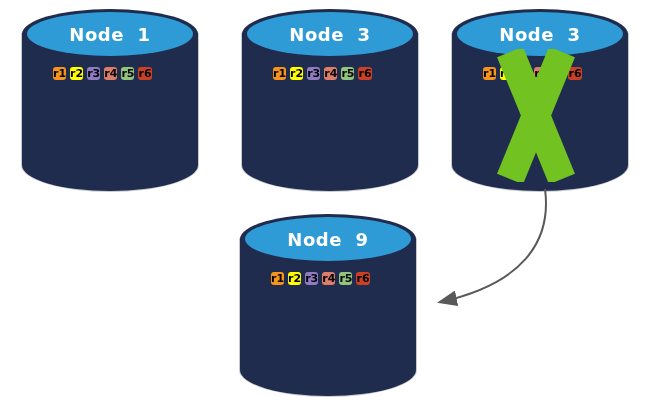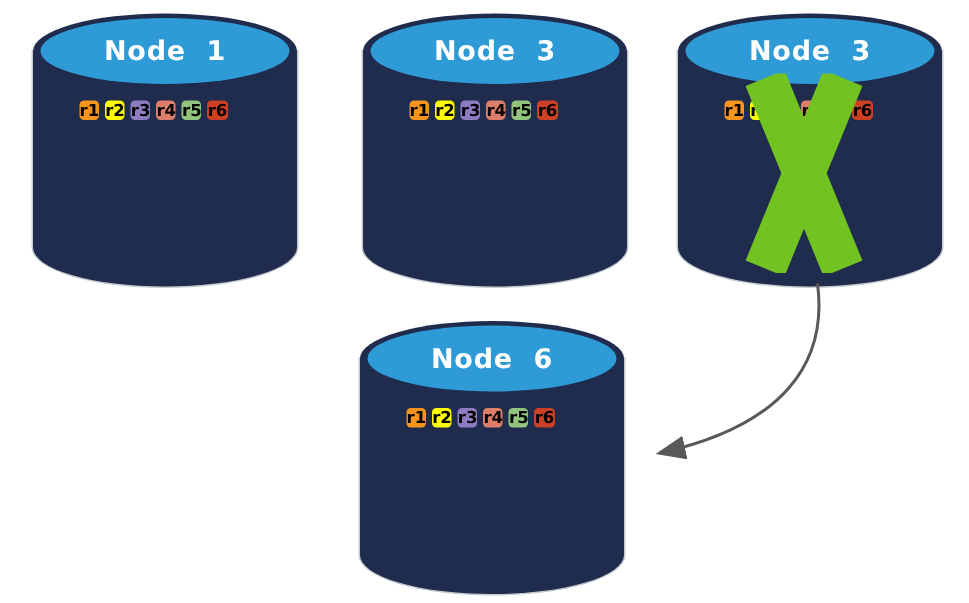--- a/index.html
+++ b/index.html
@@ -80,21 +80,21 @@
       <div class="record" style="background-color: rgb(221, 126, 107);">r4</div>
       <div class="record" style="background-color: rgb(147, 196, 125);">r5</div>
       <div class="record" style="background-color: rgb(204, 65, 37);">r6</div>
     </div>
   </div>
 
   <div class="cylinder node-pos-4">
     <div class="cyl-body" style="background-color: rgb(32, 44, 78);"></div>
     <div class="cyl-rim" style="background-color: rgb(32, 44, 78);"></div>
     <div class="cyl-cap" style="background-color: rgb(47, 155, 214);"></div>
-    <div class="node-title">Node 6</div>
+    <div class="node-title">Node 9</div>
     <div class="records">
       <div class="record" style="background-color: rgb(247, 148, 30);">r1</div>
       <div class="record" style="background-color: rgb(255, 255, 0);">r2</div>
       <div class="record" style="background-color: rgb(142, 124, 195);">r3</div>
       <div class="record" style="background-color: rgb(221, 126, 107);">r4</div>
       <div class="record" style="background-color: rgb(147, 196, 125);">r5</div>
       <div class="record" style="background-color: rgb(204, 65, 37);">r6</div>
     </div>
   </div>
 

